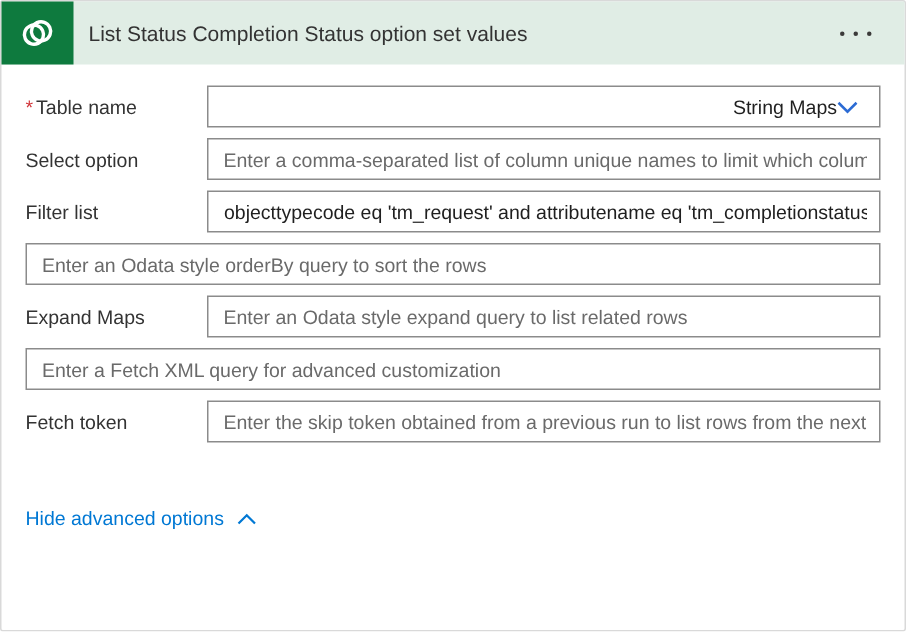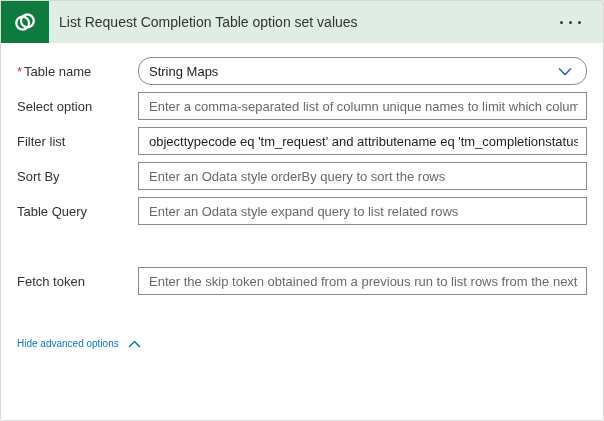--- a/index.html
+++ b/index.html
@@ -77,50 +77,50 @@
     background:#ffffff;border-radius:0;
     font-family:"Liberation Sans","DejaVu Sans",sans-serif;
     font-size:13px;color:var(--value-text);
     padding:0 8px 0 10px;
   }
   .text-input::placeholder{
     color:var(--placeholder-gray);opacity:1;
   }
   .text-input{white-space:nowrap;overflow:hidden;}
   .dropdown{
-    display:flex;align-items:center;justify-content:space-between;
-    cursor:pointer;padding-right:14px;border-radius:13px;
+    display:flex;align-items:center;justify-content:flex-end;
+    cursor:pointer;padding-right:14px;
   }
   .dropdown-value{color:var(--value-text);}
   .chevron-down-icon{color:var(--chevron-blue);flex:0 0 auto;}
   .card-footer{
     padding:8px 16px 0 16px;
   }
   .adv-link{
     display:inline-flex;align-items:center;gap:9px;
-    font-size:10px;color:var(--link-blue);
+    font-size:13px;color:var(--link-blue);
     cursor:pointer;text-decoration:none;margin-top:28px;
   }
   .chevron-up-icon{color:var(--link-blue);}
 </style>
 </head>
 <body>
 
 <div class="card">
 
   <div class="card-header">
     <div class="icon-tile">
       <svg width="26" height="26" viewBox="0 0 24 24" aria-hidden="true">
         <g transform="rotate(-25 12 12)" fill="none" stroke="#ffffff" stroke-width="2.1">
           <circle cx="9.6" cy="12" r="5.9"></circle>
           <circle cx="14.4" cy="12" r="5.9"></circle>
         </g>
       </svg>
     </div>
-    <div class="title">List Request Completion Table option set values</div>
+    <div class="title">List Status Completion Status option set values</div>
     <div class="menu" title="Menu">
       <span class="dot"></span>
       <span class="dot"></span>
       <span class="dot"></span>
     </div>
   </div>
 
   <div class="card-body">
 
     <div class="field-row">
@@ -140,30 +140,30 @@
       <div class="field-label">Select option</div>
       <input class="text-input" type="text" placeholder="Enter a comma-separated list of column unique names to limit which columns are listed" style="">
     </div>
 
     <div class="field-row">
       <div class="field-label">Filter list</div>
       <input class="text-input" type="text" value="objecttypecode eq 'tm_request' and attributename eq 'tm_completionstatus'" style="">
     </div>
 
     <div class="field-row">
-      <div class="field-label">Sort By</div>
       <input class="text-input" type="text" placeholder="Enter an Odata style orderBy query to sort the rows" style="">
     </div>
 
     <div class="field-row">
-      <div class="field-label">Table Query</div>
+      <div class="field-label">Expand Maps</div>
       <input class="text-input" type="text" placeholder="Enter an Odata style expand query to list related rows" style="">
     </div>
 
     <div class="field-row">
+      <input class="text-input" type="text" placeholder="Enter a Fetch XML query for advanced customization" style="">
     </div>
 
 
     <div class="field-row">
       <div class="field-label">Fetch token</div>
       <input class="text-input" type="text" placeholder="Enter the skip token obtained from a previous run to list rows from the next page" style="">
     </div>
 
 
   </div>

